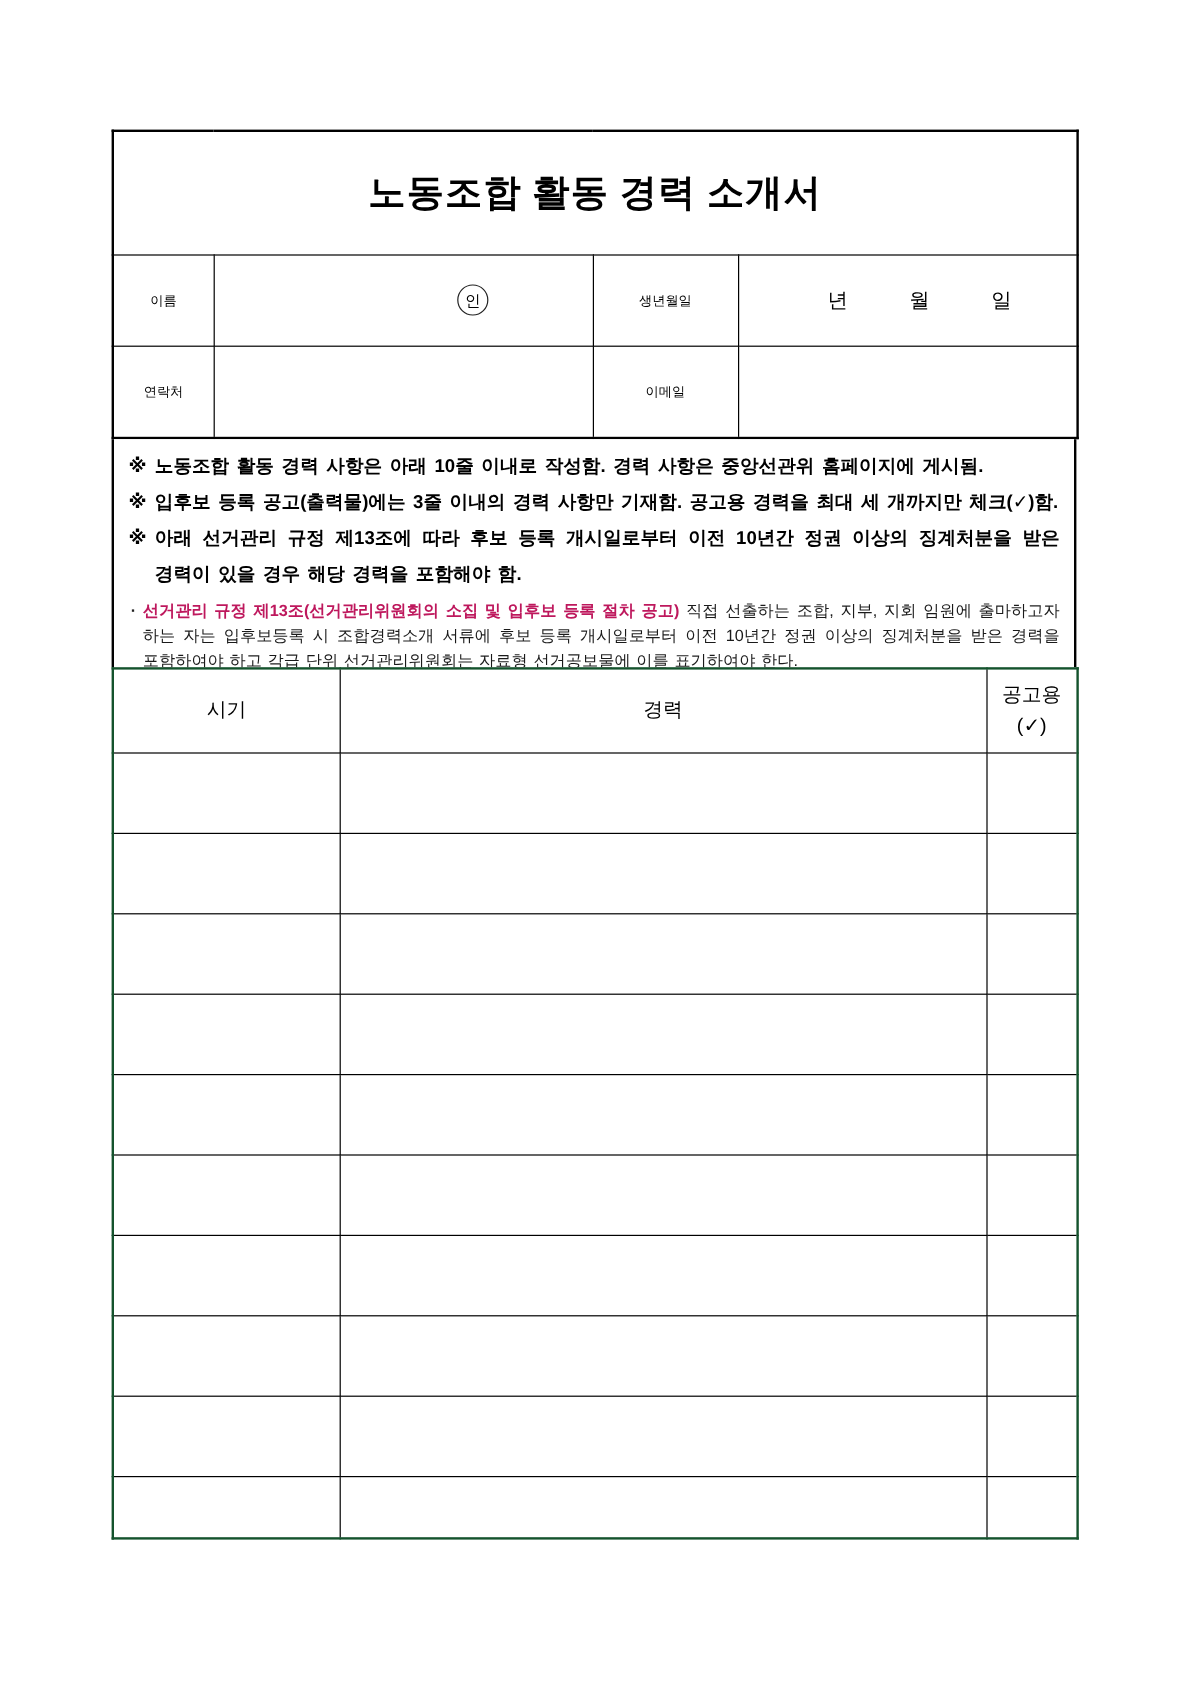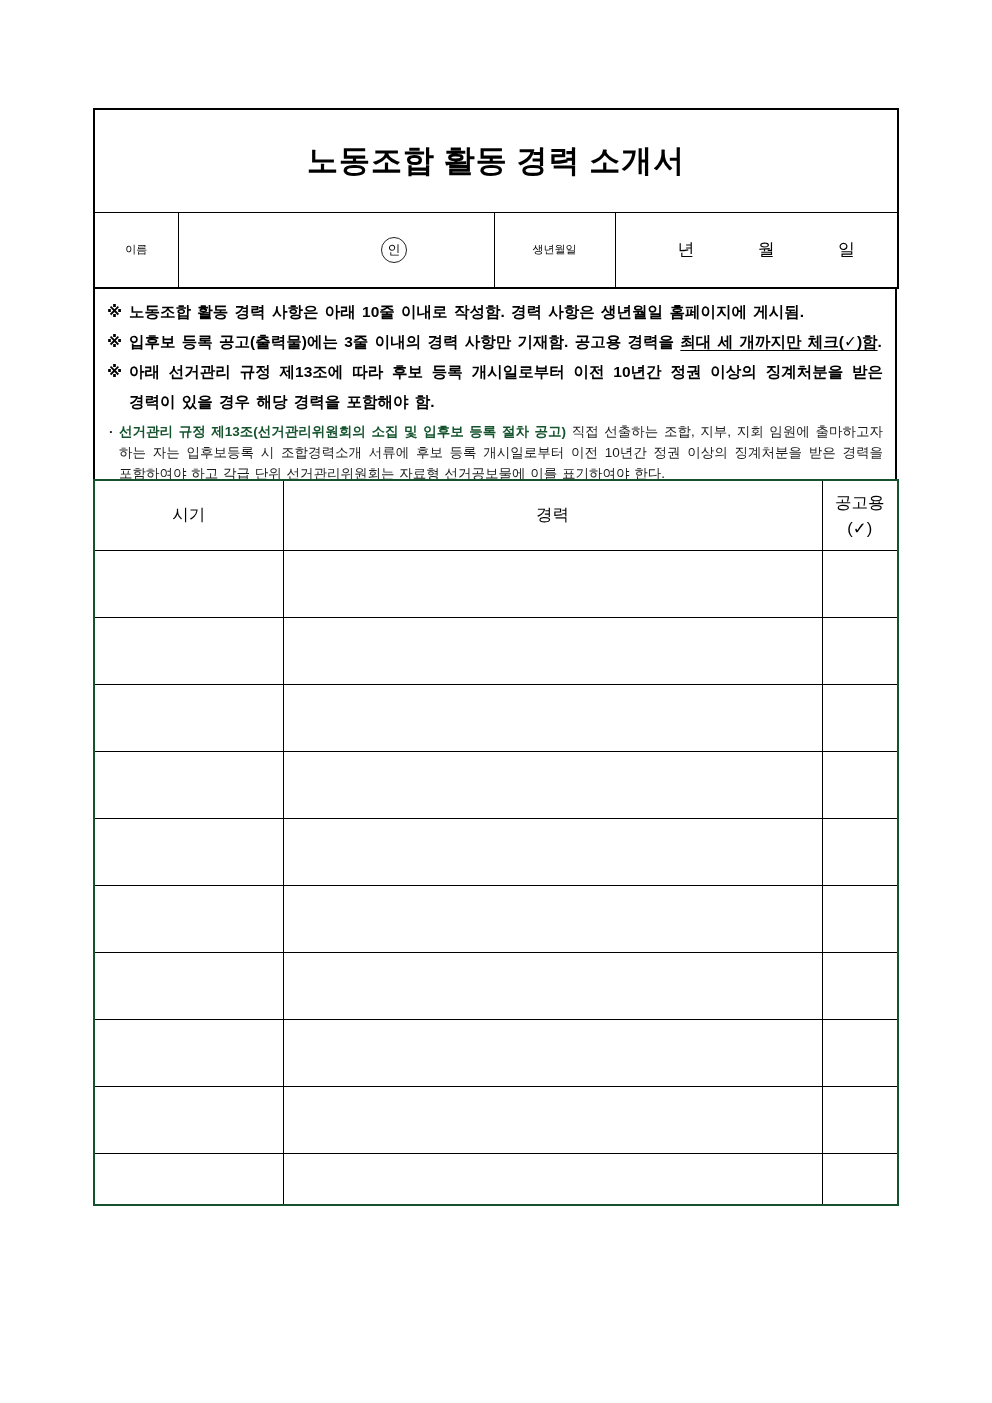--- a/index.html
+++ b/index.html
@@ -7,21 +7,21 @@
   body {
     width: 992px; height: 1403px;
     font-family: "Liberation Sans", "DejaVu Sans", sans-serif;
     color: #000;
     position: relative;
   }
   .page { position: absolute; inset: 0; background: #fff; }
   .form { position: absolute; left: 93px; top: 108px; width: 804px; }
 
   table { border-collapse: collapse; table-layout: fixed; width: 804px; }
-  td { border: 1px solid #000; padding: 4px; vertical-align: middle; background: #fff; }
+  td { border: 1px solid #000; padding: 16px; vertical-align: middle; background: #fff; }
 
   
   .top-table { border: 2px solid #000; }
   .title-cell {
     height: 103px; text-align: center;
     font-family: "Liberation Serif", "DejaVu Serif", serif;
     font-weight: bold; font-size: 31px; letter-spacing: 1px;
   }
   .info-row-1 td { height: 76px; }
   .info-row-2 td { height: 77px; }
@@ -40,25 +40,25 @@
 
   
   .notes-box {
     width: 804px; height: 190px;
     border: 2px solid #000; border-top: 0; border-bottom: 0;
     padding: 8px 12px 0 12px; overflow: hidden; background: #fff;
   }
   .note-row { display: flex; font-weight: bold; font-size: 15.5px; line-height: 30px; }
   .note-marker { width: 22px; flex: none; text-align: left; }
   .note-text { flex: 1; text-align: justify; word-spacing: 2px; word-break: keep-all; }
-  .u { text-decoration: underline; text-underline-offset: 3px; }
+  .u { text-underline-offset: 3px; }
   .subnote { display: flex; margin-top: 4px; font-size: 13.5px; line-height: 21px; }
   .subnote-marker { width: 12px; flex: none; padding-left: 2px; color: #222; font-weight: bold; }
   .subnote-text { flex: 1; text-align: justify; word-spacing: 1px; word-break: keep-all; color: #1a1a1a; }
-  .subnote-text b { color: #14532d; }
+  .subnote-text b { color: #be185d; }
 
   
   .career-table { border: 2px solid #14532d; }
   .career-table th {
     border: 1px solid #000; font-weight: normal; font-size: 16.5px;
     background: #fff; vertical-align: middle;
   }
   .career-header { height: 70px; }
   .notice-head { font-size: 15px; line-height: 26px; }
   .career-row td { height: 67px; }
@@ -90,27 +90,33 @@
         </td>
         <td class="label-cell">생년월일</td>
         <td class="value-cell">
           <div class="birth-units">
             <span>년</span>
             <span>월</span>
             <span>일</span>
           </div>
         </td>
       </tr>
+      <tr class="info-row-2">
+        <td class="label-cell">연락처</td>
+        <td class="value-cell"></td>
+        <td class="label-cell">이메일</td>
+        <td class="value-cell"></td>
+      </tr>
     </tbody>
       </table>
 
     <div class="notes-box">
       <div class="note-row">
         <span class="note-marker">※</span>
-        <div class="note-text">노동조합 활동 경력 사항은 아래 10줄 이내로 작성함. 경력 사항은 생년월일 홈페이지에 게시됨.</div>
+        <div class="note-text">노동조합 활동 경력 사항은 아래 10줄 이내로 작성함. 경력 사항은 중앙선관위 홈페이지에 게시됨.</div>
       </div>
       <div class="note-row">
         <span class="note-marker">※</span>
         <div class="note-text"><span>입후보 등록 공고(출력물)에는 3줄 이내의 경력 사항만 기재함. 공고용 경력을 </span><span class="u">최대 세 개까지만 체크(✓)함</span><span>.</span></div>
       </div>
       <div class="note-row">
         <span class="note-marker">※</span>
         <div class="note-text">아래 선거관리 규정 제13조에 따라 후보 등록 개시일로부터 이전 10년간 정권 이상의 징계처분을 받은 경력이 있을 경우 해당 경력을 포함해야 함.</div>
       </div>
       <div class="subnote">

